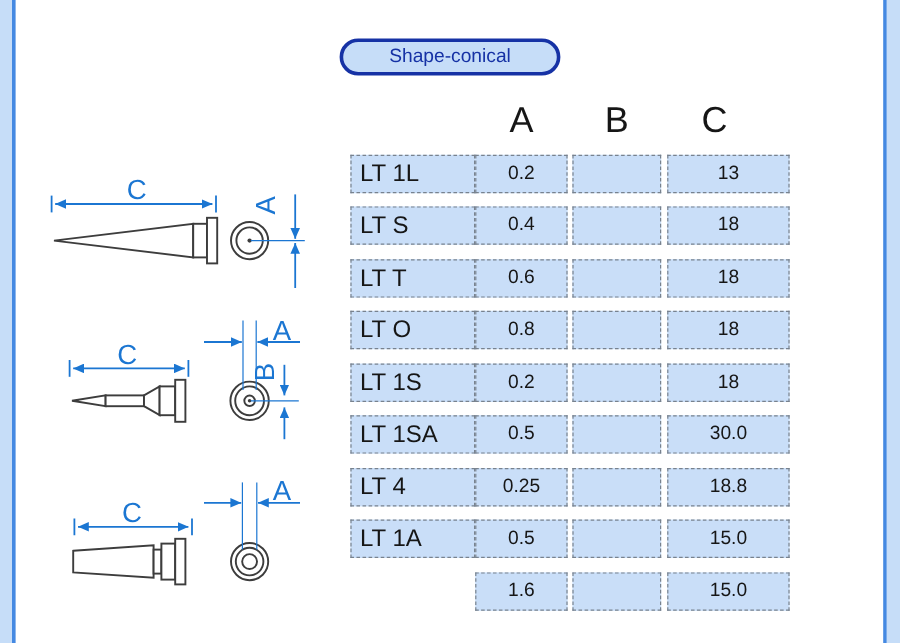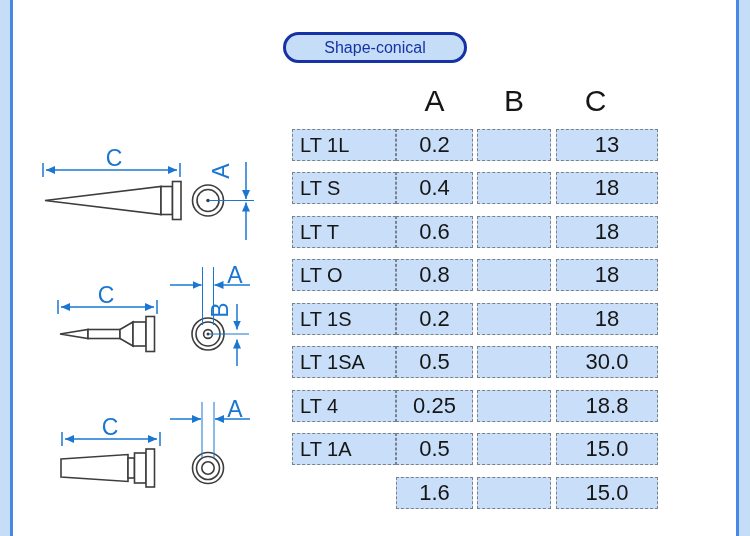--- a/index.html
+++ b/index.html
@@ -28,21 +28,21 @@
   .col-head.hb { left:477px; width:74px; }
   .col-head.hc { left:556px; width:79px; }
 
   .row { position:absolute; left:0; width:750px; height:32px; }
   .cell {
     position:absolute; top:0; height:32px; box-sizing:border-box;
     background:#c9def8; border:1px dashed #78828e;
     display:flex; align-items:center; color:#161616;
   }
   .cell.lbl { left:270px; width:104px; padding-left:7px; font-size:20px;margin-left:22px; }
-  .cell.val { justify-content:center; font-size:22px; }
+  .cell.val { justify-content:center; font-size:16px; }
   .cell.va  { left:396px; width:77px; }
   .cell.vb  { left:477px; width:74px; }
   .cell.vc  { left:556px; width:102px; }
 
   svg.diagrams { position:absolute; left:0; top:0; }
   .part { stroke:#3d3d3d; stroke-width:1.6; fill:#ffffff; }
   .dim  { stroke:#1b76d2; stroke-width:1.5; fill:none; }
   .thin { stroke:#1b76d2; stroke-width:1; fill:none; }
   .dimtxt { fill:#1b76d2; font-size:23px; font-family:"Liberation Sans",sans-serif; }
 </style>

